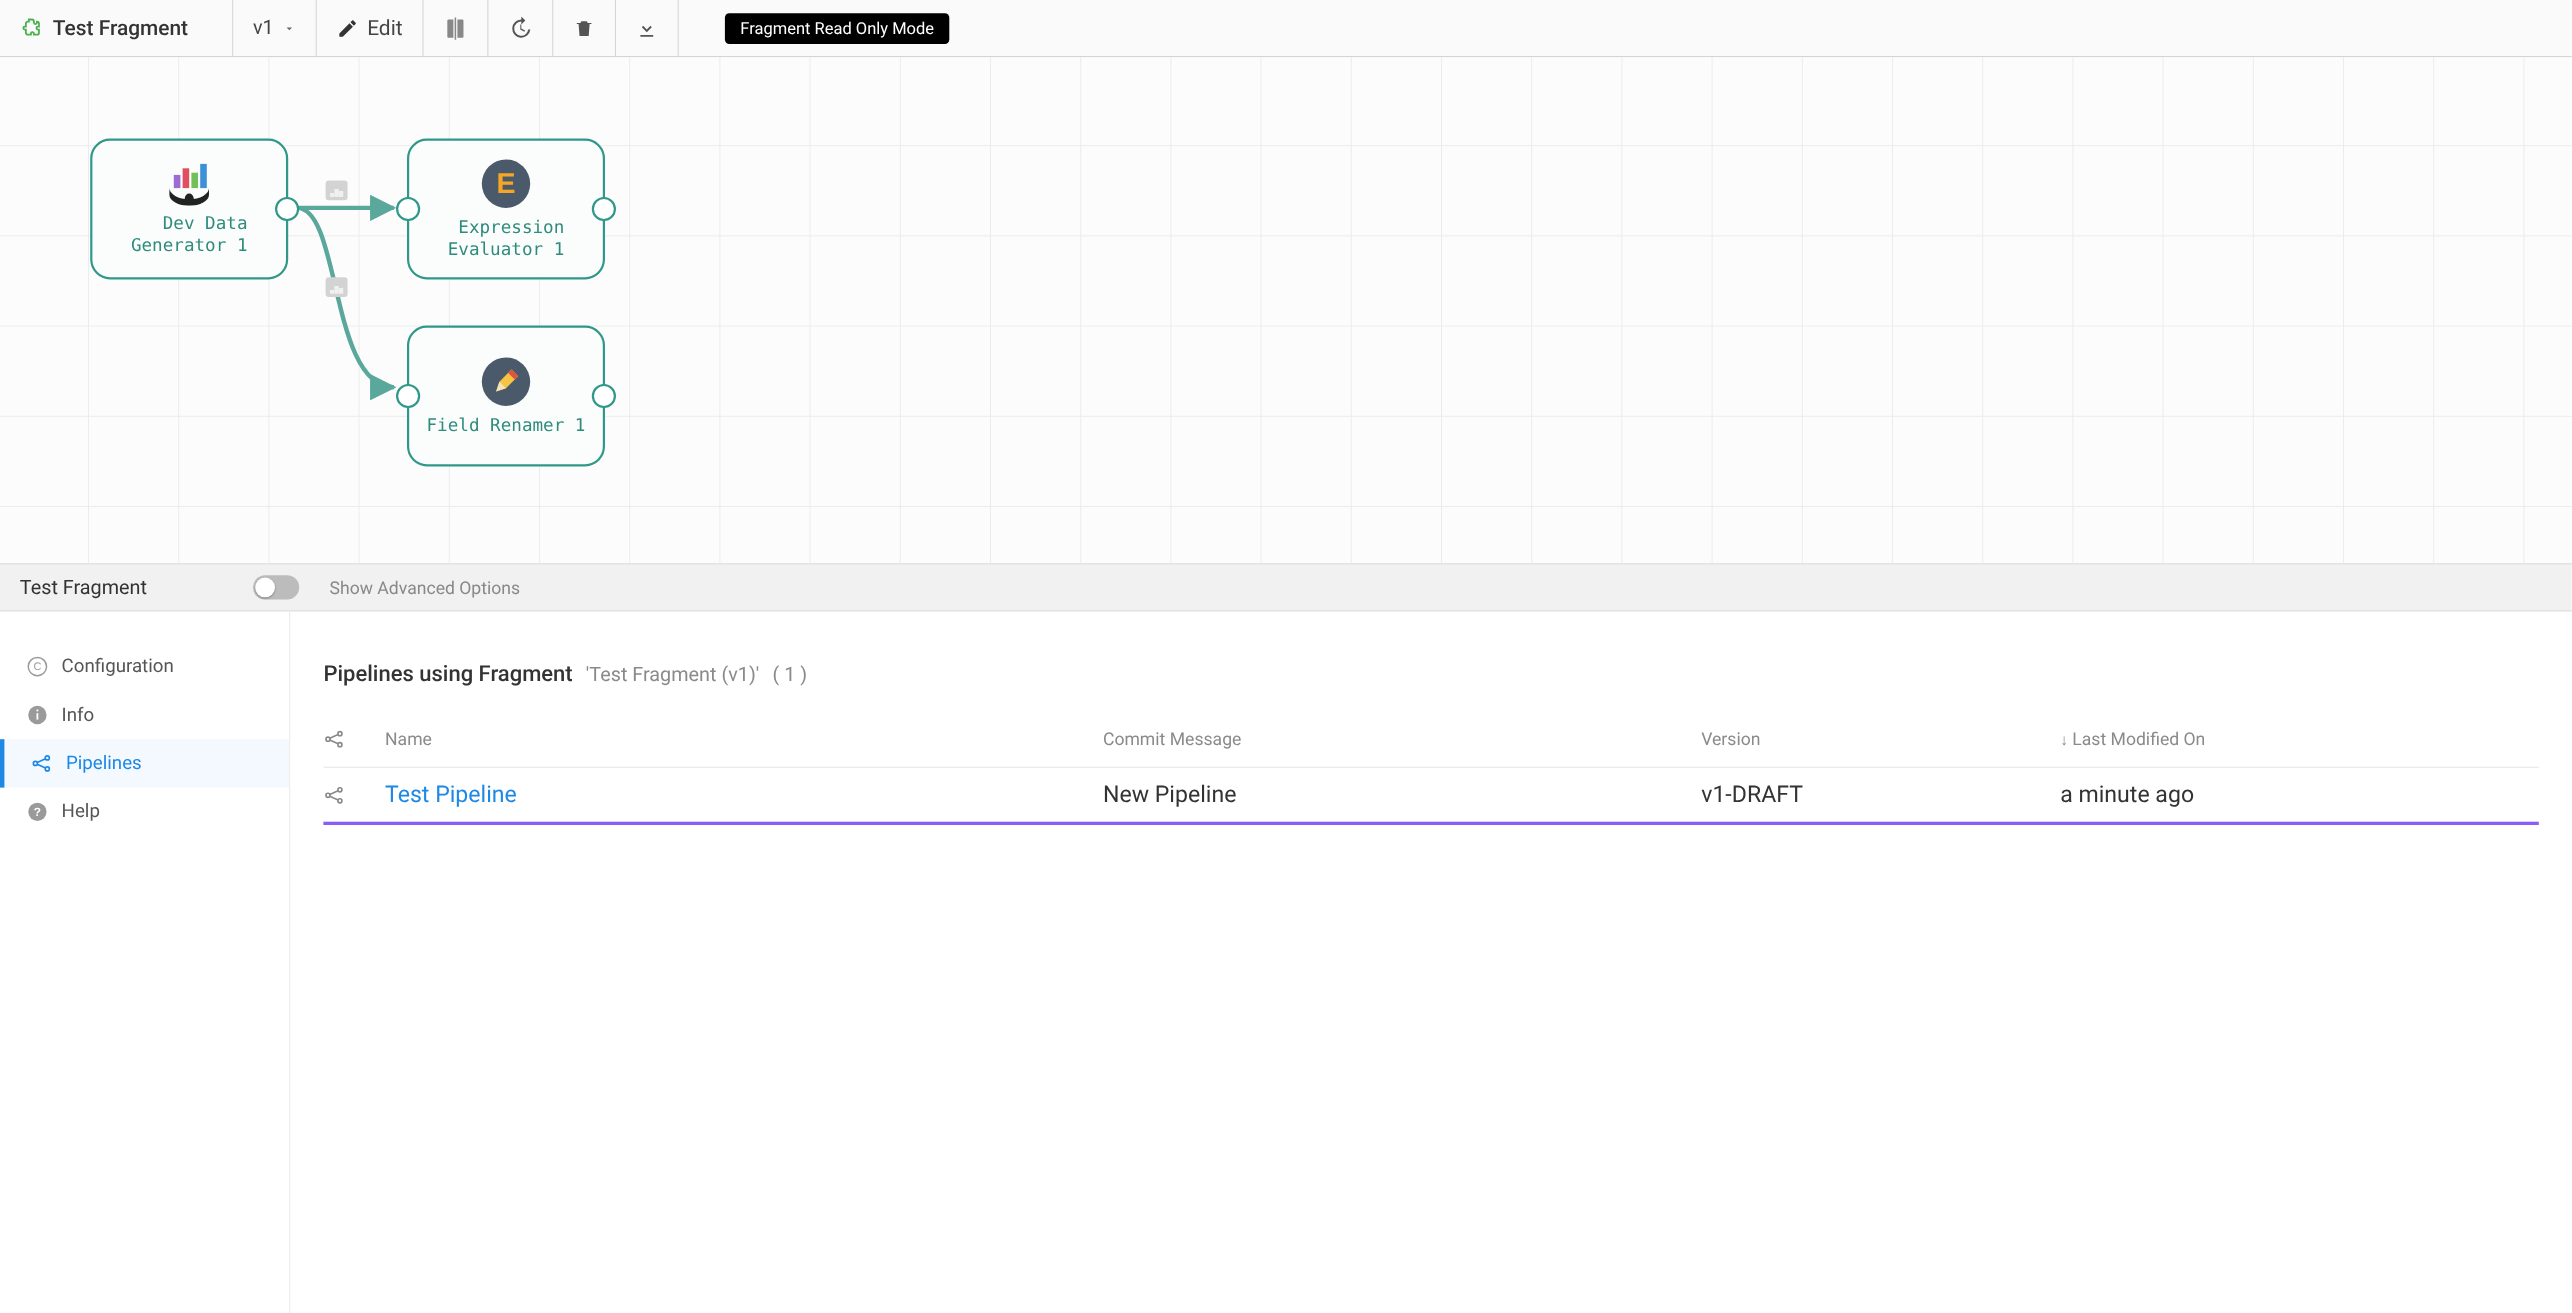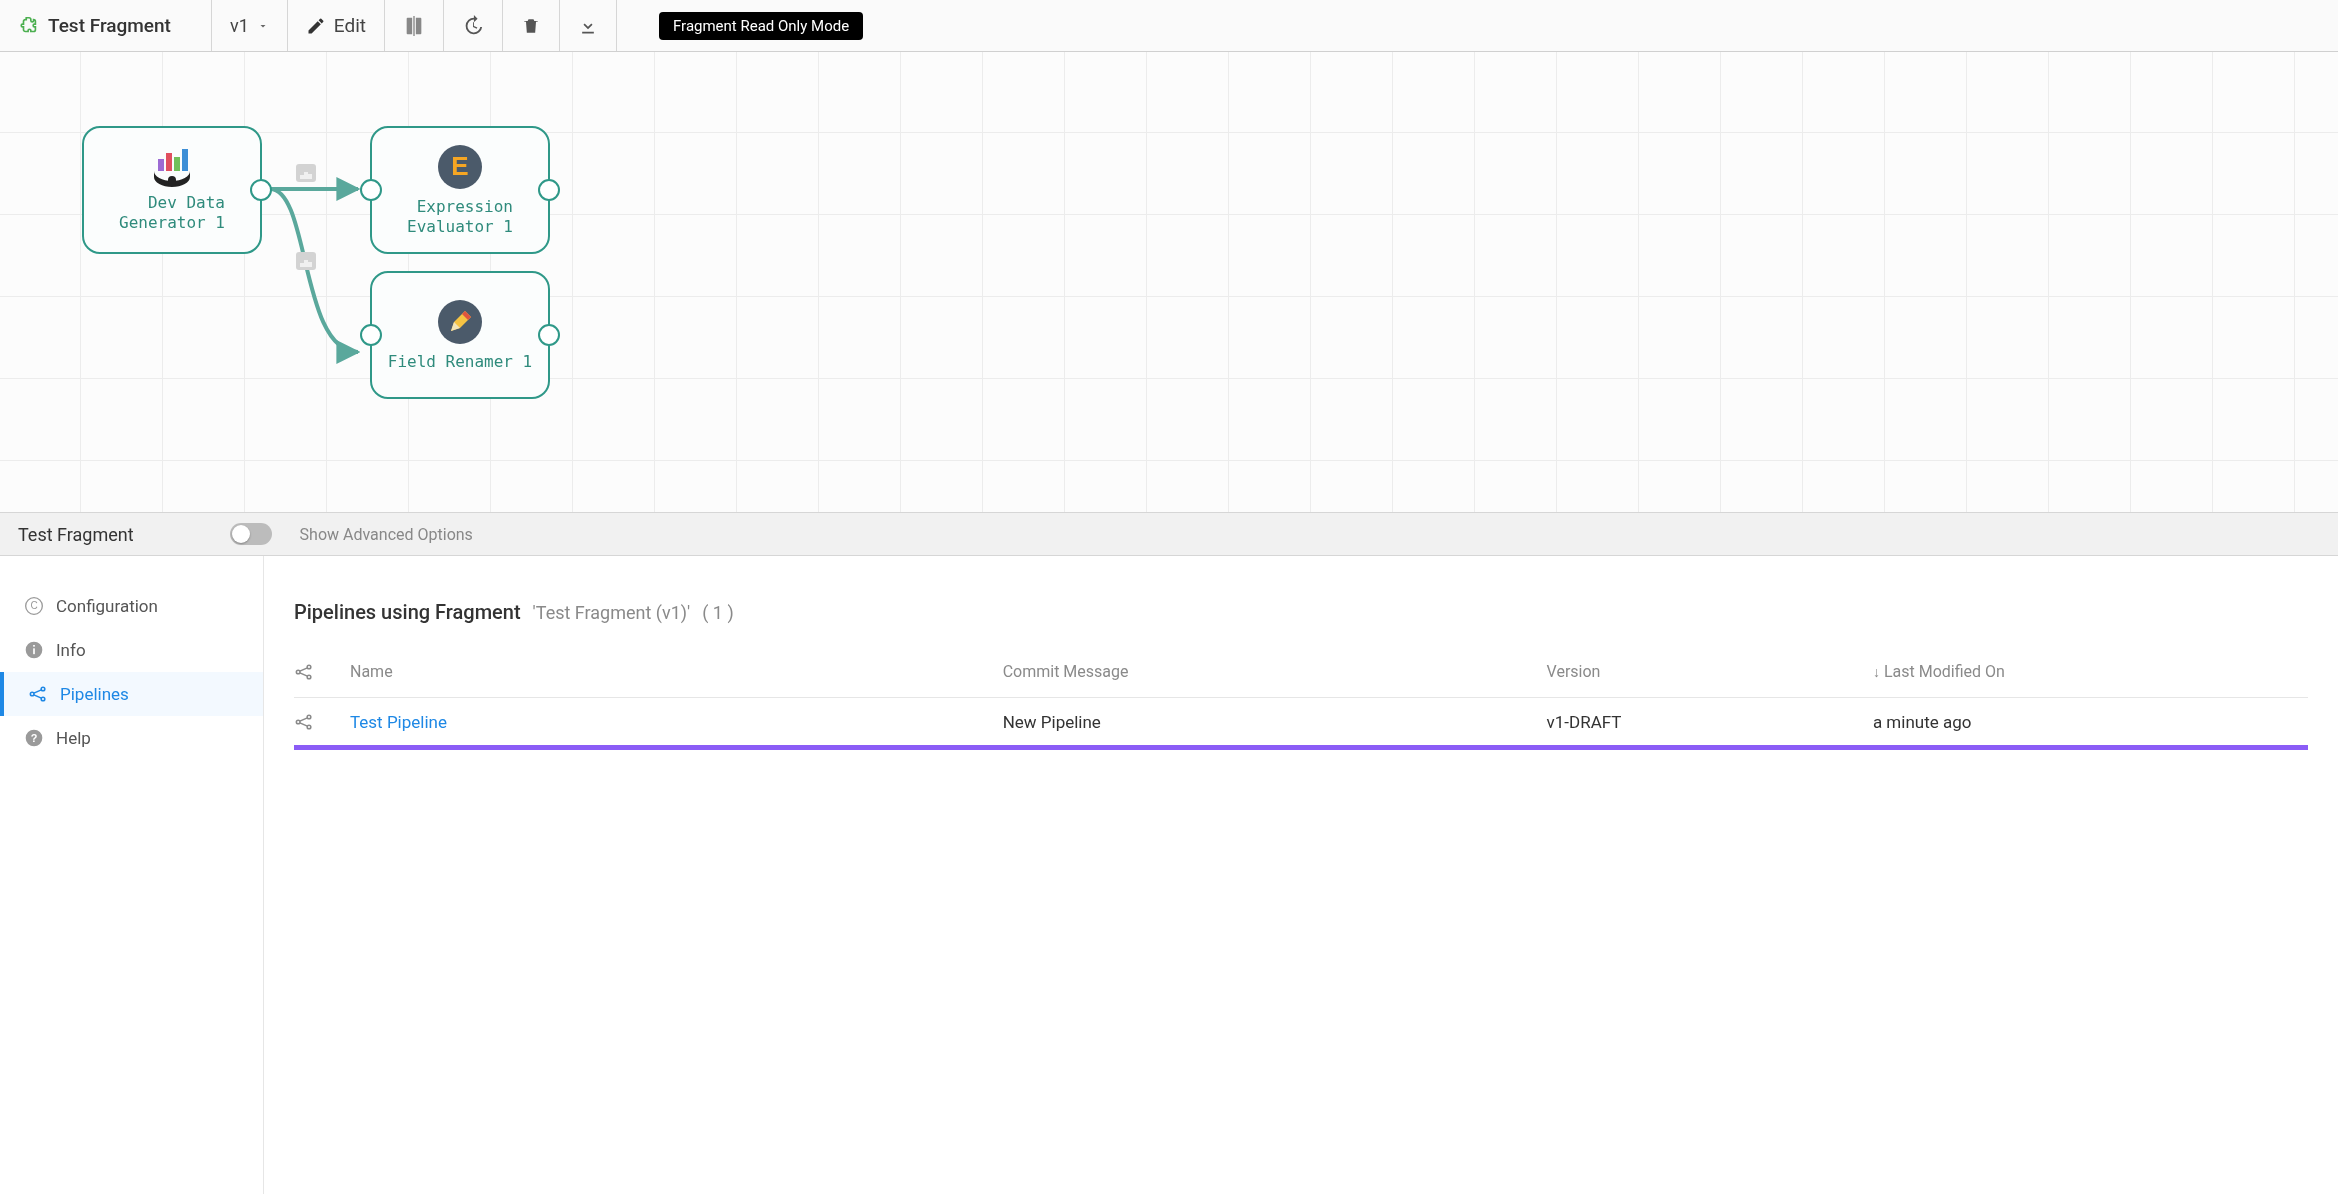--- a/index.html
+++ b/index.html
@@ -50,21 +50,21 @@
   .nav-item .ico { width:20px; height:20px; display:flex; align-items:center; justify-content:center; color:#9a9a9a; }
   .nav-item.active { border-left:4px solid #1e88e5; color:#1e88e5; background:#f3f9ff; }
   .nav-item.active .ico { color:#1e88e5; }
 
   .content { flex:1; padding:44px 30px; background:#fff; }
   .content-header { display:flex; align-items:baseline; gap:12px; font-size:20px; margin-bottom:22px; }
   .content-header .sub { color:#8a8a8a; font-size:18px; }
   .table { width:100%; }
   .thead, .trow { display:grid; grid-template-columns: 56px 1.2fr 1fr .6fr .8fr; align-items:center; height:52px; }
   .thead { color:#8a8a8a; font-size:16px; border-bottom:1px solid #e6e6e6; }
-  .trow { font-size:17px; border-bottom:5px solid #8b5cf6; }
+  .trow { font-size:21px; border-bottom:3px solid #8b5cf6; }
   .link { color:#1e88e5; cursor:pointer; }
   .col-ico { color:#8a8a8a; }
   .sort-arrow { font-size:14px; color:#8a8a8a; margin-right:4px; }
 
   svg { display:block; }
 </style>
 </head>
 <body>
 
 <div class="toolbar">
@@ -161,21 +161,21 @@
       <svg width="48" height="48" viewBox="0 0 48 48">
         <circle cx="24" cy="24" r="22" fill="#4b5a6a"></circle>
         <text x="24" y="32" text-anchor="middle" font-family="Arial" font-weight="700" font-size="26" fill="#f6a623">E</text>
       </svg>
     </span>
     <div class="node-label">Expression<br>Evaluator 1</div>
     <div class="port in"></div>
     <div class="port out"></div>
   </div>
 
-  <div class="node" style="left:370px; top:219px;">
+  <div class="node" style="left:370px; top:244px;">
     <span>
       <svg width="48" height="48" viewBox="0 0 48 48">
         <circle cx="24" cy="24" r="22" fill="#4b5a6a"></circle>
         <path d="M15 33l3-9 11-11 6 6-11 11-9 3z" fill="#f6c343"></path>
         <path d="M29 13l6 6-3 3-6-6z" fill="#e0543f"></path>
         <path d="M15 33l3-9 6 6z" fill="#f3e4b7"></path>
       </svg>
     </span>
     <div class="node-label">Field Renamer 1</div>
     <div class="port in"></div>

